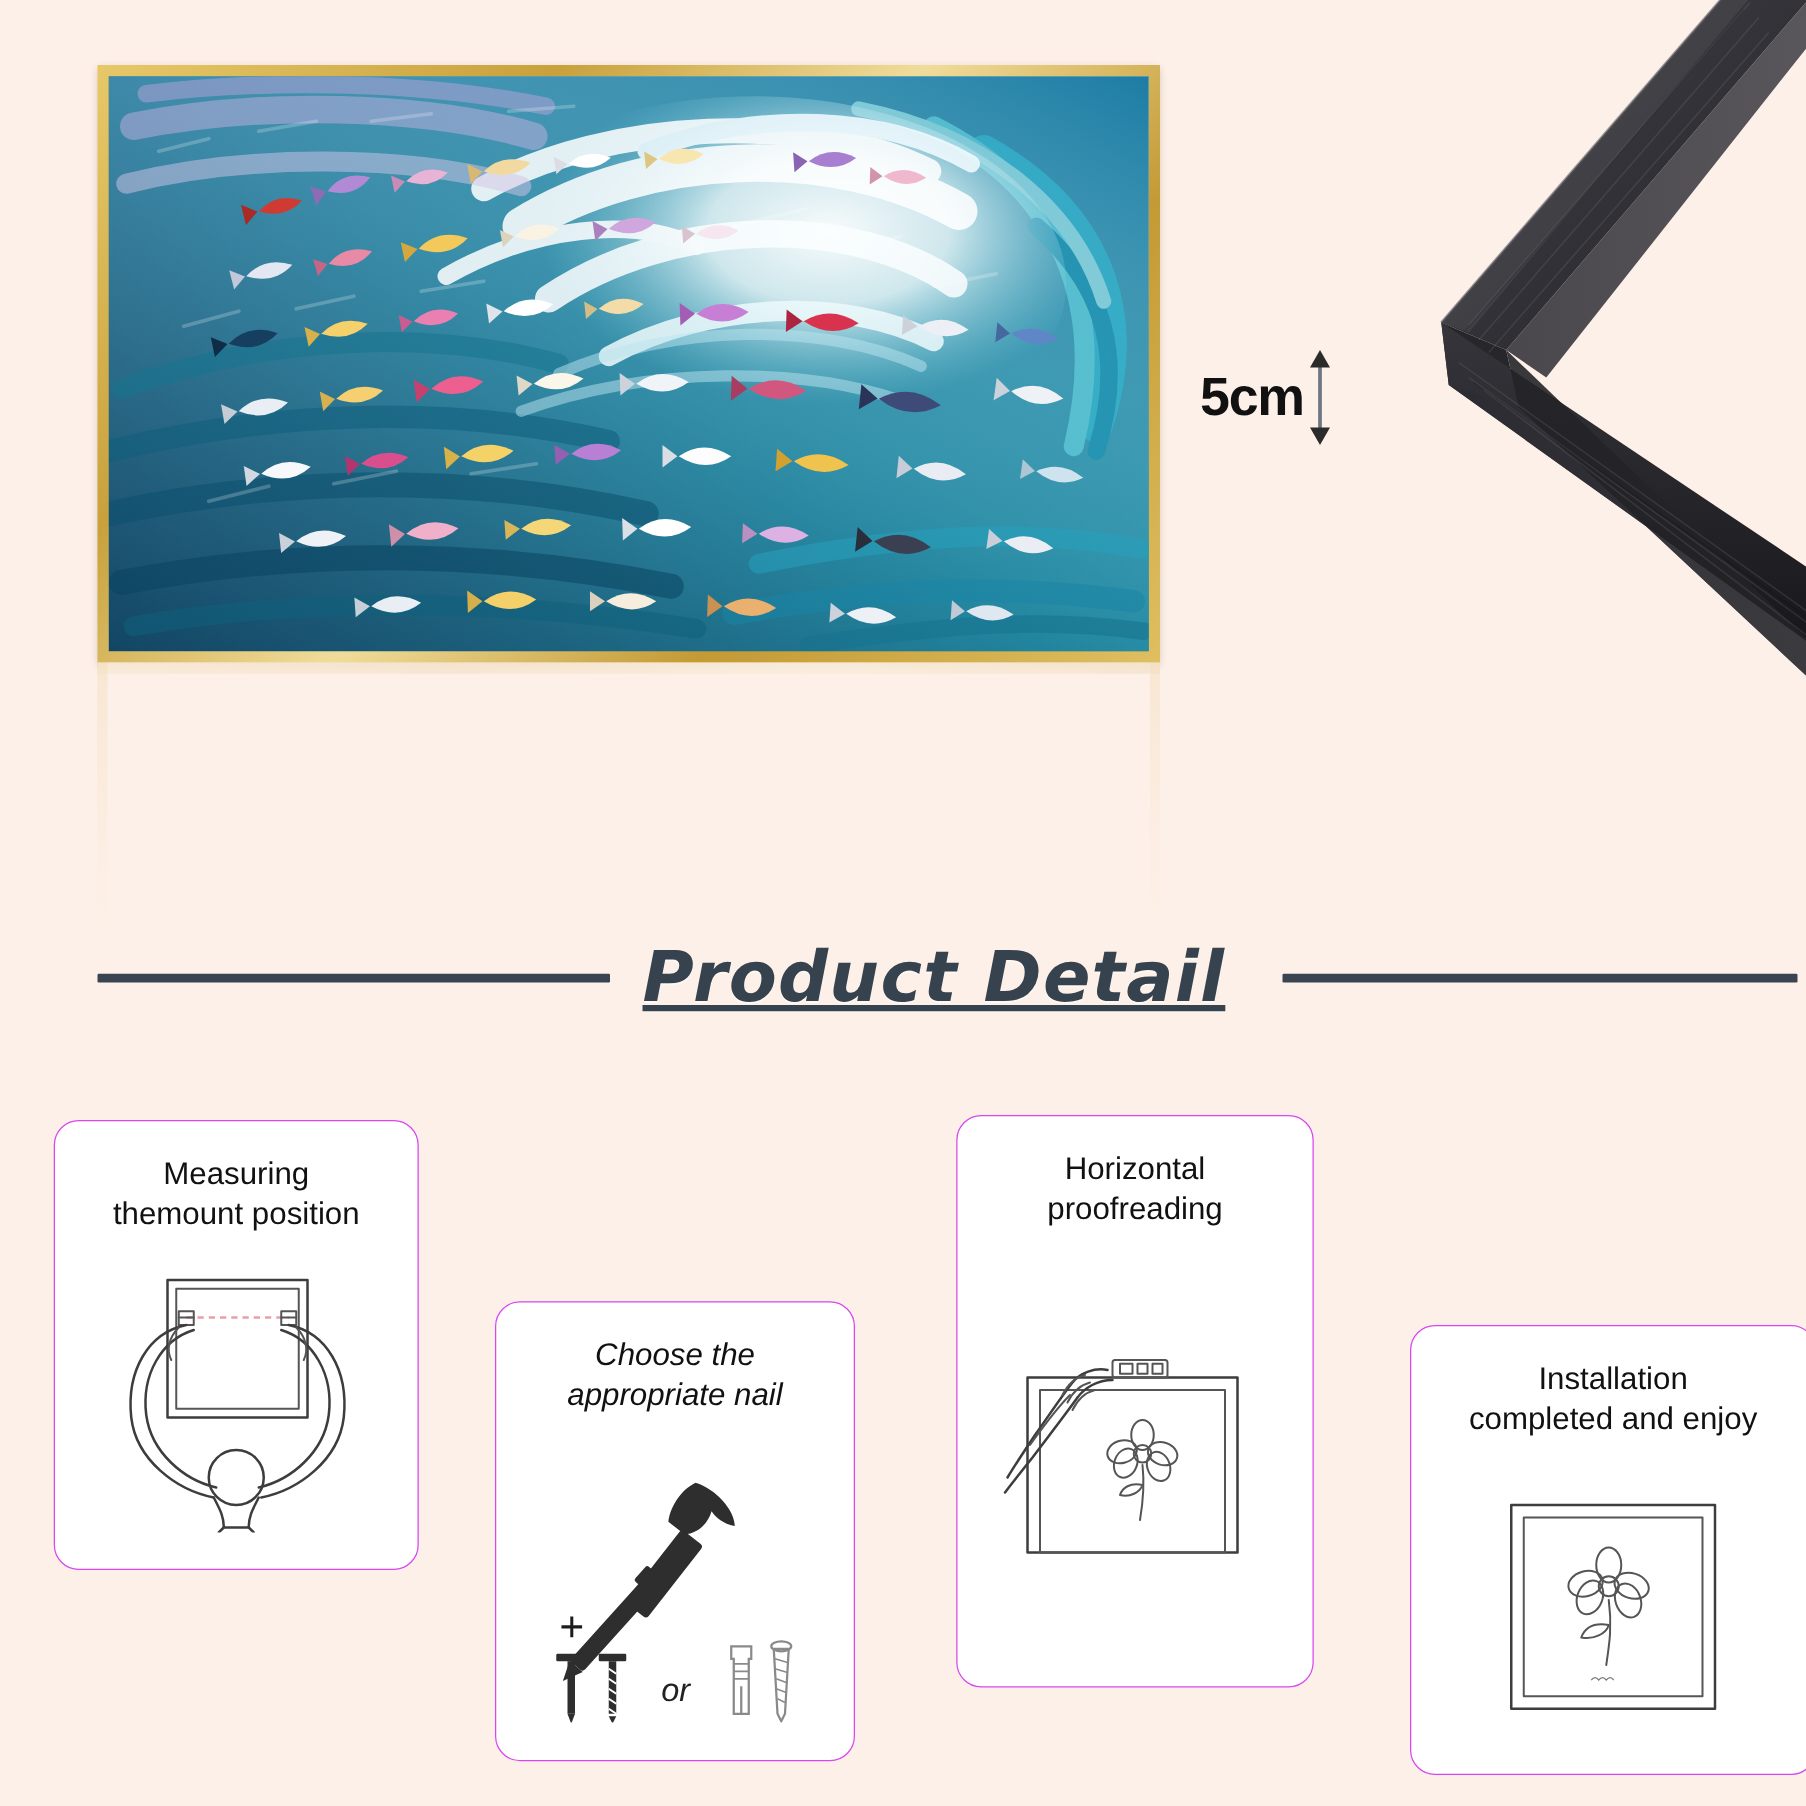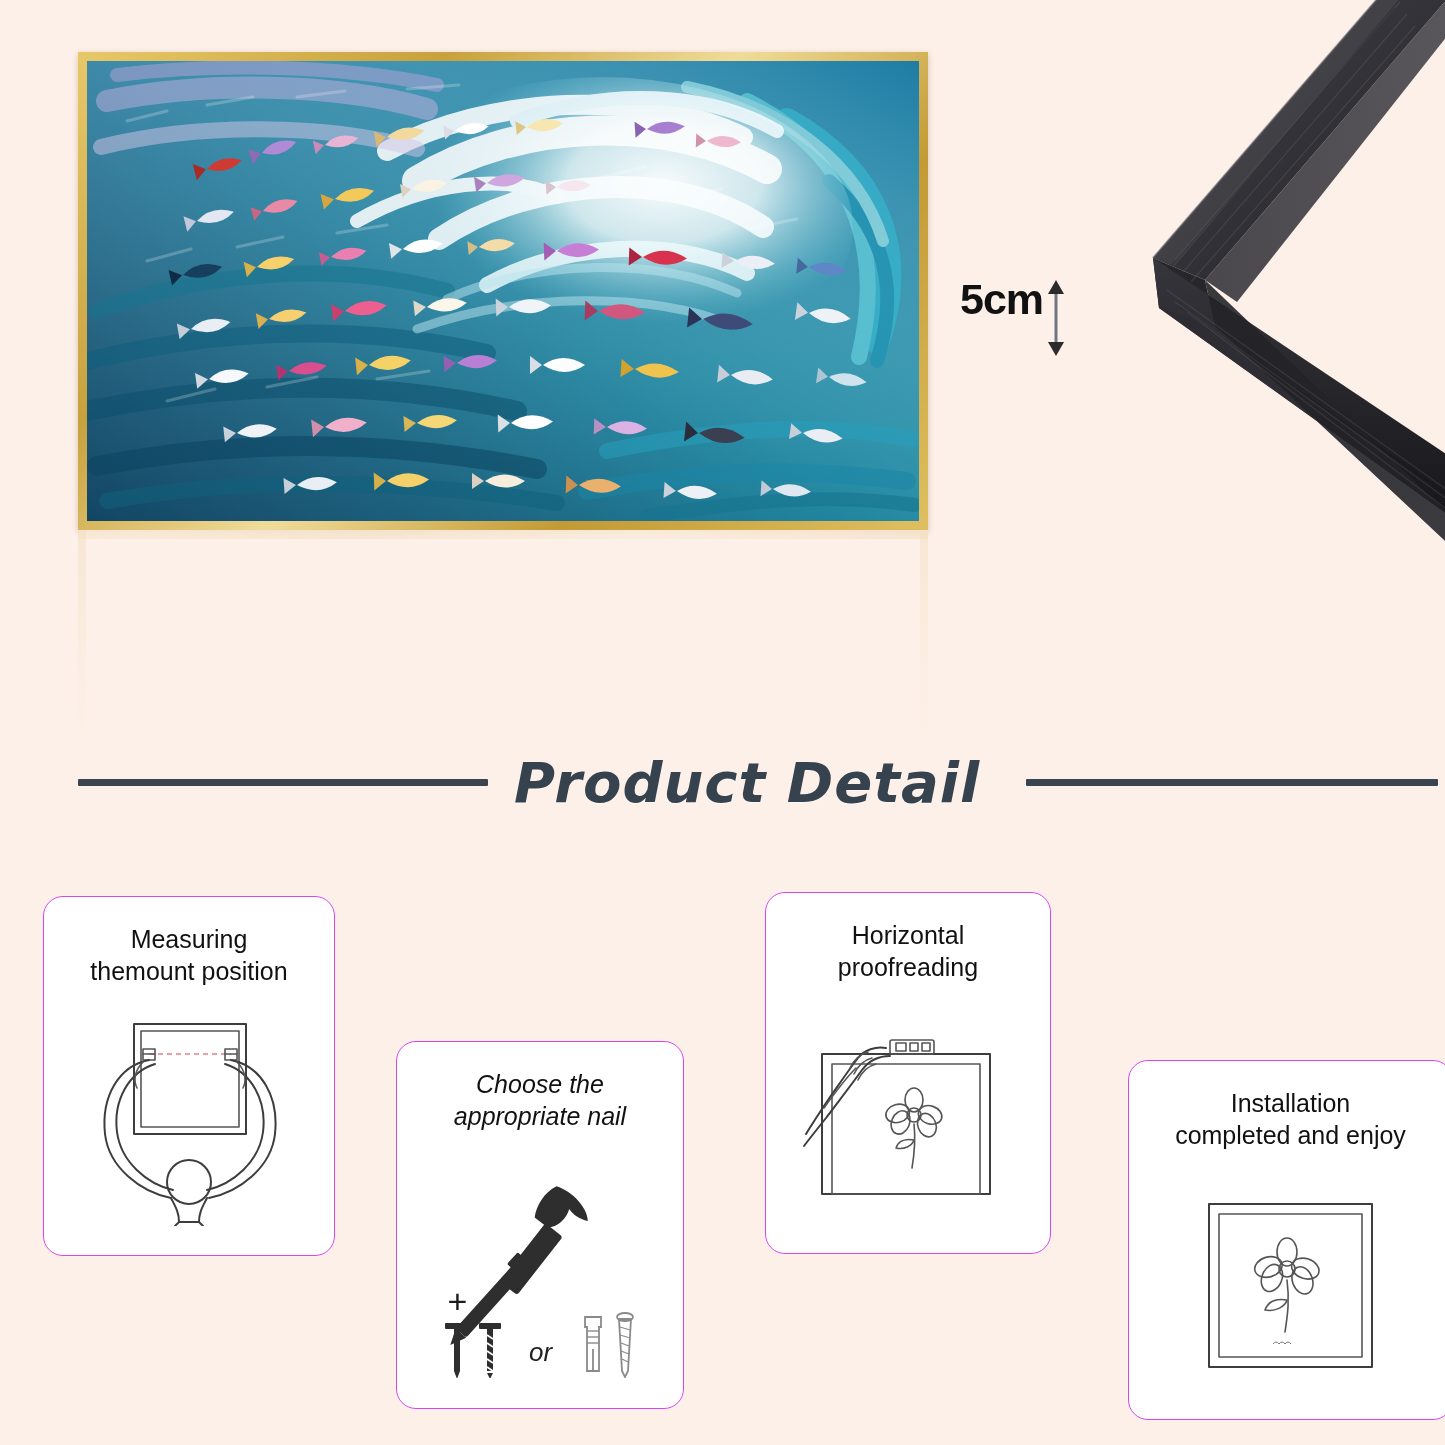--- a/index.html
+++ b/index.html
@@ -43,53 +43,54 @@
   .refl-side-l{position:absolute;left:0;top:0;width:8px;height:230px;
     background:linear-gradient(180deg,rgba(214,175,83,.55),rgba(214,175,83,0));}
   .refl-side-r{position:absolute;right:0;top:0;width:8px;height:230px;
     background:linear-gradient(180deg,rgba(214,175,83,.55),rgba(214,175,83,0));}
 
   
   .black-frame{position:absolute;left:1055px;top:-10px;width:400px;height:580px;}
   .black-frame svg{display:block;width:100%;height:100%;}
 
   
-  .dim{position:absolute;left:960px;top:278px;display:flex;}
+  .dim{position:absolute;left:960px;top:278px;display:flex;align-items:center;}
   .dim-label{font-size:43px;font-weight:700;color:#111;letter-spacing:-1px;line-height:1;}
   .dim-arrow{width:26px;height:80px;}
 
   
   .pd-row{position:absolute;left:0;top:735px;width:1445px;height:95px;
     display:flex;align-items:center;}
   .pd-line{height:7px;background:#3a4450;border-radius:1px;}
   .pd-line.left{margin-left:78px;width:410px;}
   .pd-line.right{margin-left:24px;width:412px;}
   .pd-title{
     font-family:"DejaVu Sans",sans-serif;
     font-size:56px;font-weight:700;font-style:italic;
     color:#37424f;letter-spacing:1px;white-space:nowrap;
     margin:0 22px 0 26px;
     text-shadow:0 1px 0 rgba(255,255,255,.5);
+    text-decoration:underline;
   }
 
   
   .card{
     position:absolute;background:#fff;border:1px solid #d946ef;border-radius:20px;
     box-sizing:border-box;display:flex;flex-direction:column;align-items:center;
   }
   .card-title{
     font-size:25px;color:#111;text-align:center;line-height:1.28;
     margin-top:26px;padding:0 14px;font-weight:400;white-space:pre-line;
   }
   .card-art{flex:1;width:100%;display:flex;align-items:center;justify-content:center;}
   .card-art svg{display:block;}
 
   #card1{left:43px;top:896px;width:292px;height:360px;}
   #card2{left:396px;top:1041px;width:288px;height:368px;font-style:italic;}
-  #card3{left:765px;top:892px;width:286px;height:362px;}
+  #card3{left:765px;top:892px;width:286px;height:458px;}
   #card4{left:1128px;top:1060px;width:325px;height:360px;}
 
   .ln{fill:none;stroke:#3d3d3d;stroke-width:2;stroke-linecap:round;stroke-linejoin:round;}
   .ln-thin{fill:none;stroke:#555;stroke-width:1.6;stroke-linecap:round;stroke-linejoin:round;}
   .dash{fill:none;stroke:#e8a0a8;stroke-width:2;stroke-dasharray:5 4;}
   .dk{fill:#2e2e2e;}
   .gy{fill:none;stroke:#8a8a8a;stroke-width:1.8;}
   .or-txt{font-family:"Liberation Sans",sans-serif;font-size:26px;fill:#222;}
   .plus-txt{font-family:"Liberation Sans",sans-serif;font-size:34px;fill:#1c1c1c;font-weight:500;}
 </style>

